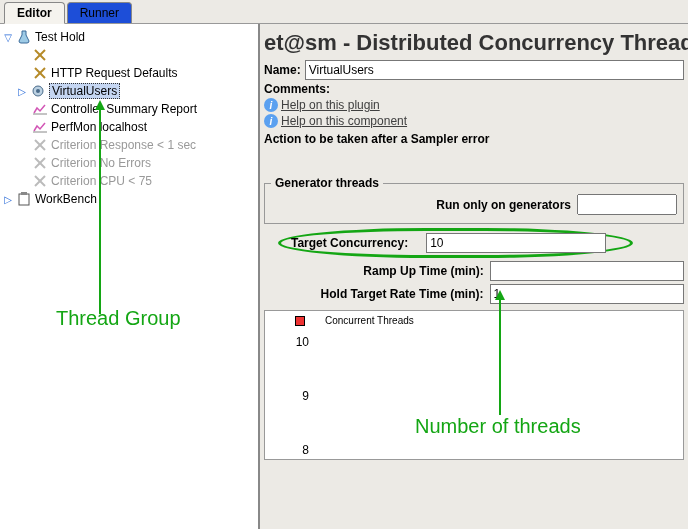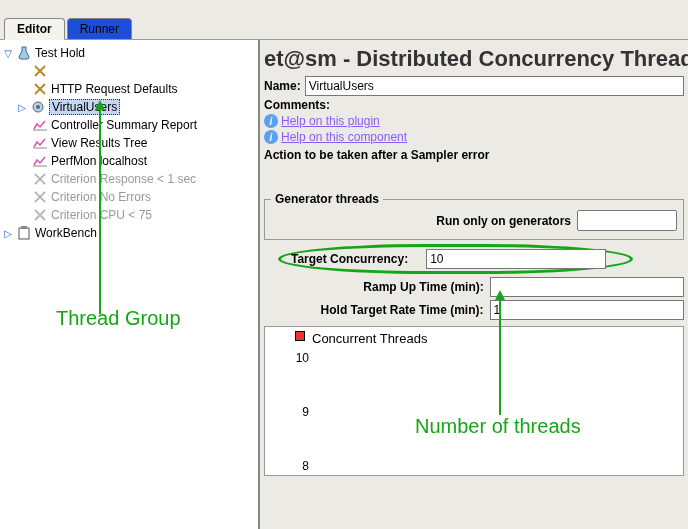--- a/index.html
+++ b/index.html
@@ -12,21 +12,20 @@
     width: 688px;
     height: 529px;
     overflow: hidden;
     position: relative;
   }
   .tabs {
     display: flex;
     padding: 2px 4px 0 4px;
     background: #eceae5;
     border-bottom: 1px solid #999;
-    margin-top: 16px;
   }
   .tab {
     padding: 3px 12px;
     border: 1px solid #888;
     border-bottom: none;
     background: #1d4ed8;
     border-radius: 4px 4px 0 0;
     margin-right: 2px;
     cursor: pointer;
   }
@@ -96,21 +95,21 @@
     padding: 2px 3px;
     font-size: 12px;
   }
   .link-row { display: flex; align-items: center; margin: 2px 0; }
   .info-icon {
     width: 14px; height: 14px; margin-right: 3px;
     display: inline-flex; align-items: center; justify-content: center;
     border-radius: 50%; background: #5aa0f0; color: #fff;
     font-size: 10px; font-style: italic; font-weight: bold;
   }
-  .link-row a { color: #8b5cf6; text-decoration: underline; }
+  .link-row a { color: #404040; text-decoration: underline; }
   .group-title { font-weight: bold; margin-top: 4px; }
   fieldset {
     border: 1px solid #999;
     margin: 6px 0 4px 0;
     padding: 4px 6px 8px 6px;
   }
   fieldset legend { font-weight: bold; padding: 0 4px; }
   .gen-row {
     display: flex; align-items: center; justify-content: flex-end;
     gap: 6px;
@@ -141,22 +140,22 @@
   .chart-box {
     border: 1px solid #999;
     background: #fff;
     margin-top: 6px;
     height: 150px;
     position: relative;
     overflow: hidden;
   }
   .legend {
     position: absolute; top: 4px; left: 30px;
-    display: flex; gap: 7px;
-    font-size: 13px;
+    display: flex; align-items: center; gap: 20px;
+    font-size: 10px;
   }
   .swatch { width: 10px; height: 10px; border: 1px solid #000; background: #e33; }
   .axis-label { position: absolute; left: 20px; font-size: 12px; text-align: right; width: 24px;}
   .annot {
     position: absolute;
     color: #14a614;
     font-size: 20px;
     font-weight: normal;
     pointer-events: none;
   }
@@ -221,30 +220,20 @@
       <span class="indent" style="width:32px"></span>
       <span class="node-icon ico-chart">
         <svg width="14" height="12">
             <polyline points="1,10 4,5 7,8 12,2" fill="none" stroke="#d255b5" stroke-width="1.5"></polyline>
             <line x1="0" y1="11" x2="14" y2="11" stroke="#888"></line>
           </svg>
       </span>
       <span class="node-label">Controller Summary Report</span>
     </div>
 
-    <div class="tree-row">
-      <span class="indent" style="width:32px"></span>
-      <span class="node-icon ico-chart">
-        <svg width="14" height="12">
-            <polyline points="1,10 4,5 7,8 12,2" fill="none" stroke="#d255b5" stroke-width="1.5"></polyline>
-            <line x1="0" y1="11" x2="14" y2="11" stroke="#888"></line>
-          </svg>
-      </span>
-      <span class="node-label">View Results Tree</span>
-    </div>
 
     <div class="tree-row">
       <span class="indent" style="width:32px"></span>
       <span class="node-icon ico-chart">
         <svg width="14" height="12">
             <polyline points="1,10 4,5 7,8 12,2" fill="none" stroke="#d255b5" stroke-width="1.5"></polyline>
             <line x1="0" y1="11" x2="14" y2="11" stroke="#888"></line>
           </svg>
       </span>
       <span class="node-label">PerfMon localhost</span>

